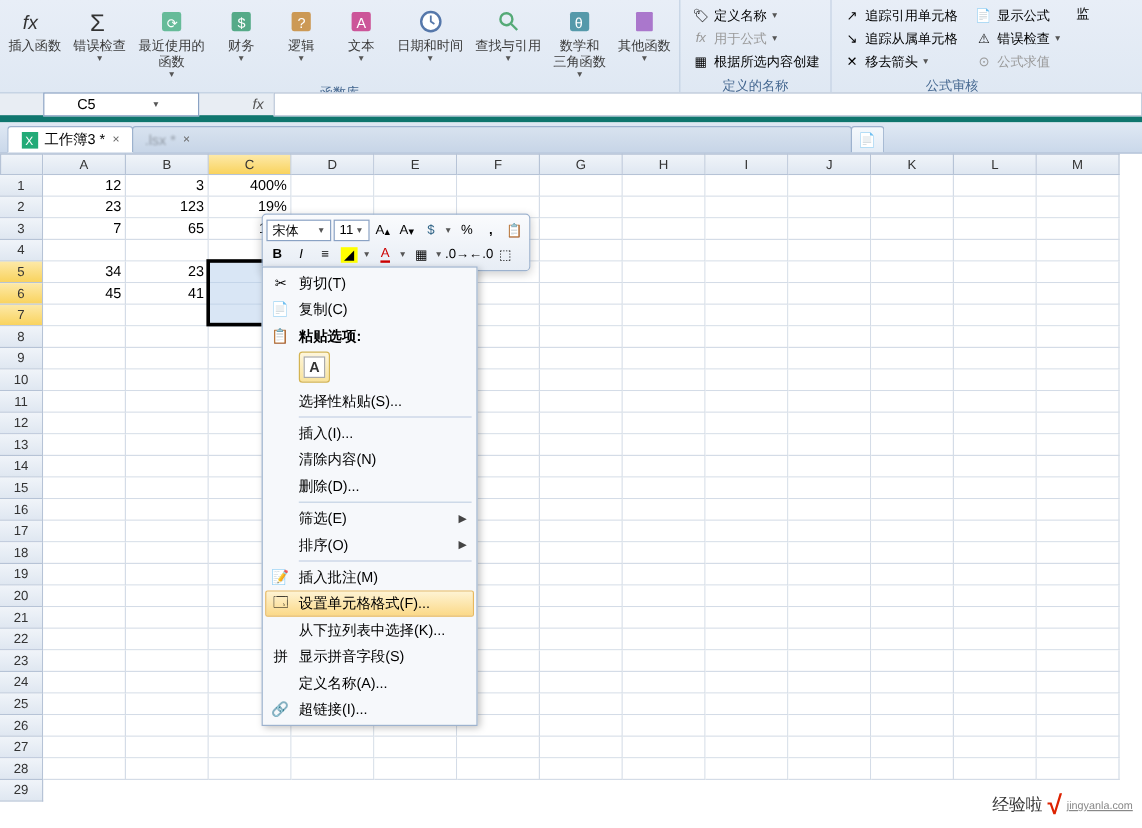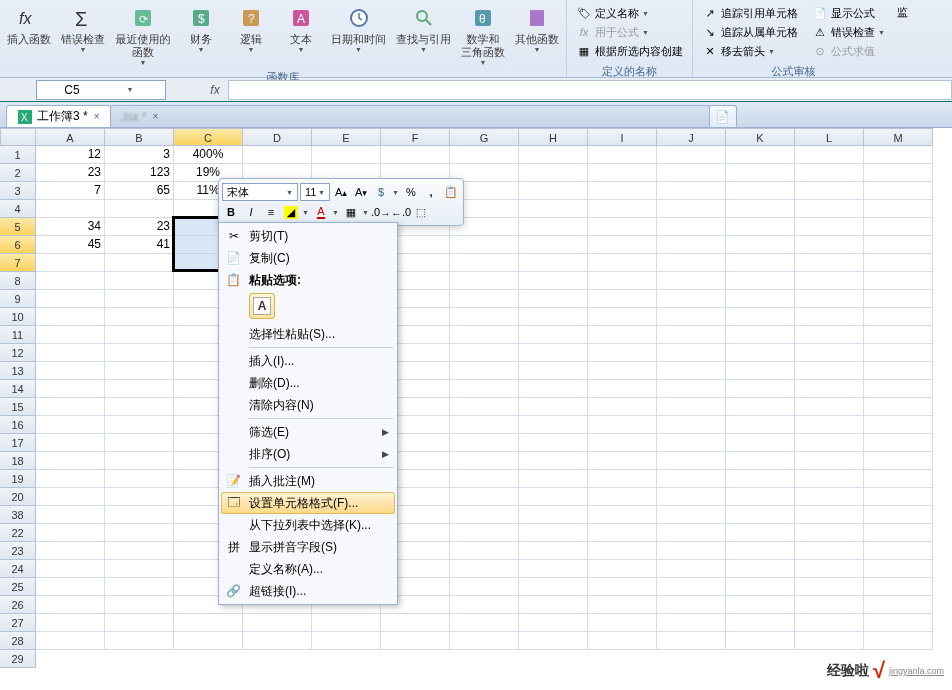--- a/index.html
+++ b/index.html
@@ -11,21 +11,21 @@
     .rb-items { display: flex; gap: 2px; }
     .rb-btn { display: flex; flex-direction: column; align-items: center; justify-content: flex-start; padding: 2px 4px; font-size: 11px; color: #3b3b3b; cursor: pointer; min-width: 48px; }
     .rb-ico { width: 28px; height: 28px; margin-bottom: 1px; display: flex; align-items: center; justify-content: center; }
     .rb-label { text-align: center; line-height: 13px; font-size: 11px; }
     .rb-grp-label { text-align: center; font-size: 11px; color: #43668f; padding: 2px 0; margin-top: auto; }
     .rb-small { display: flex; flex-direction: column; gap: 1px; padding: 2px 4px; }
     .rb-srow { display: flex; align-items: center; font-size: 11px; gap: 3px; cursor: pointer; padding: 1px 2px; }
     .rb-sico { width: 16px; height: 16px; display: flex; align-items: center; justify-content: center; }
 
     
-    .fbar { height: 24px; background: #e8edf3; border-bottom: 1px solid #0f766e; display: flex; align-items: center; font-size: 12px; }
+    .fbar { height: 24px; background: #e8edf3; border-bottom: 6px solid #0f766e; display: flex; align-items: center; font-size: 12px; }
     .name-box { width: 130px; height: 20px; border: 1px solid #8aa2c4; background: #fff; margin-left: 36px; display: flex; align-items: center; padding: 0 6px; }
     .name-box span { flex: 1; text-align: center; }
     .fx { width: 18px; text-align: center; font-style: italic; color: #555; margin-left: 40px; }
     .f-input { flex: 1; height: 20px; border: 1px solid #b6c3d6; background: #fff; margin-left: 4px; }
 
     
     .tabs { height: 26px; background: linear-gradient(#e0e9f4,#cad8ea); border-bottom: 1px solid #9db2ce; display: flex; align-items: flex-end; padding-left: 6px; gap: 0; }
     .tab { height: 22px; padding: 0 10px; font-size: 12px; border: 1px solid #9db2ce; border-bottom: none; background: linear-gradient(#f4f8fc,#e3ecf6); border-radius: 3px 3px 0 0; display: flex; align-items: center; margin-right: -1px; }
     .tab.active { background: #fff; }
     .tab .x { margin-left: 6px; color: #666; font-size: 10px; }
@@ -35,21 +35,21 @@
     .corner { position: absolute; left: 0; top: 0; width: 36px; height: 18px; background: linear-gradient(#f0f4f9,#dfe7f1); border: 1px solid #b6c3d6; }
     .col-headers { position: absolute; left: 36px; top: 0; height: 18px; display: flex; }
     .col-h { width: 69px; height: 18px; background: linear-gradient(#f0f4f9,#dfe7f1); border-right: 1px solid #b6c3d6; border-bottom: 1px solid #b6c3d6; border-top: 1px solid #b6c3d6; text-align: center; font-size: 11px; line-height: 18px; color: #333; }
     .col-h.sel { background: linear-gradient(#fde9a8,#f9d35e); }
     .row-headers { position: absolute; left: 0; top: 18px; width: 36px; }
     .row-h { width: 36px; height: 18px; background: linear-gradient(#f0f4f9,#dfe7f1); border-right: 1px solid #b6c3d6; border-bottom: 1px solid #b6c3d6; text-align: center; font-size: 11px; line-height: 18px; color: #333; }
     .row-h.sel { background: linear-gradient(#fde9a8,#f9d35e); }
     .cells { position: absolute; left: 36px; top: 18px; }
     .row { display: flex; }
     .cell { width: 69px; height: 18px; border-right: 1px solid #d4dce7; border-bottom: 1px solid #d4dce7; font-size: 12px; padding: 0 3px; line-height: 17px; text-align: right; background: #fff; overflow: hidden; }
-    .cell.l { text-align: center; }
+    .cell.l { text-align: right; }
     .sel-range { position: absolute; left: 36px; top: 18px; pointer-events: none; }
     .sel-border { position: absolute; border: 3px solid #000; }
     .sel-fill { position: absolute; background: rgba(180,205,235,0.5); }
 
     
     .mini-tb { position: absolute; background: linear-gradient(#fafbfd,#e7edf5); border: 1px solid #9db2ce; border-radius: 4px; box-shadow: 0 2px 8px rgba(0,0,0,0.2); padding: 3px; font-size: 11px; }
     .mini-row { display: flex; align-items: center; gap: 2px; padding: 1px 0; }
     .mini-sel { border: 1px solid #8aa2c4; background: #fff; padding: 1px 4px; font-size: 11px; height: 18px; display: flex; align-items: center; }
     .mini-btn { width: 18px; height: 18px; border: 1px solid transparent; display: flex; align-items: center; justify-content: center; cursor: pointer; font-size: 11px; }
     .mini-dd { width: 8px; font-size: 7px; color: #555; }
@@ -304,21 +304,21 @@
       <div class="row-h">11</div>
       <div class="row-h">12</div>
       <div class="row-h">13</div>
       <div class="row-h">14</div>
       <div class="row-h">15</div>
       <div class="row-h">16</div>
       <div class="row-h">17</div>
       <div class="row-h">18</div>
       <div class="row-h">19</div>
       <div class="row-h">20</div>
-      <div class="row-h">38</div>
+      <div class="row-h">21</div>
       <div class="row-h">22</div>
       <div class="row-h">23</div>
       <div class="row-h">24</div>
       <div class="row-h">25</div>
       <div class="row-h">26</div>
       <div class="row-h">27</div>
       <div class="row-h">28</div>
       <div class="row-h">29</div>
     </div>
   <div class="cells" id="cells">
@@ -745,21 +745,21 @@
     </div>
 
   <div class="sel-range">
     <div class="sel-fill" style="left:138px;top:72px;width:69px;height:54px"></div>
     <div class="sel-border" style="left:136px;top:70px;width:71px;height:56px"></div>
   </div>
 </div>
 
 <div class="mini-tb" style="left:218px;top:178px">
   <div class="mini-row">
-    <div class="mini-sel" style="width:76px">
+    <div class="mini-sel" style="width:54px">
         <span>宋体</span> 
         <span class="drop-tri" style="margin-left:auto">▼</span>
       </div>
     <div class="mini-sel" style="width:30px">
         <span>11</span> 
         <span class="drop-tri" style="margin-left:auto">▼</span>
       </div>
     <div class="mini-btn">A<sup>▴</sup></div>
     <div class="mini-btn">A<sup>▾</sup></div>
     <div class="mini-btn" style="color:#368">$</div>
@@ -816,25 +816,25 @@
       <div class="ctx-ico"></div>
       <span class="ctx-label">选择性粘贴(S)...</span>
     </div>
   <div class="ctx-sep"></div>
   <div class="ctx-item">
       <div class="ctx-ico"></div>
       <span class="ctx-label">插入(I)...</span>
     </div>
   <div class="ctx-item">
       <div class="ctx-ico"></div>
+      <span class="ctx-label">清除内容(N)</span>
+    </div>
+  <div class="ctx-item">
+      <div class="ctx-ico"></div>
       <span class="ctx-label">删除(D)...</span>
-    </div>
-  <div class="ctx-item">
-      <div class="ctx-ico"></div>
-      <span class="ctx-label">清除内容(N)</span>
     </div>
   <div class="ctx-sep"></div>
   <div class="ctx-item">
       <div class="ctx-ico"></div>
       <span class="ctx-label">筛选(E)</span>
       <span class="ctx-arrow">▶</span>
     </div>
   <div class="ctx-item">
       <div class="ctx-ico"></div>
       <span class="ctx-label">排序(O)</span>
@@ -861,16 +861,16 @@
       <div class="ctx-ico"></div>
       <span class="ctx-label">定义名称(A)...</span>
     </div>
   <div class="ctx-item">
       <div class="ctx-ico">🔗</div>
       <span class="ctx-label">超链接(I)...</span>
     </div>
 </div>
 
 <div class="watermark">
-  <span style="font-weight:bold">经验啦</span>
+  <span style="font-weight:normal">经验啦</span>
     <span class="red">√</span>
   <span class="sub">jingyanla.com</span>
 </div>
 
 </body></html>

